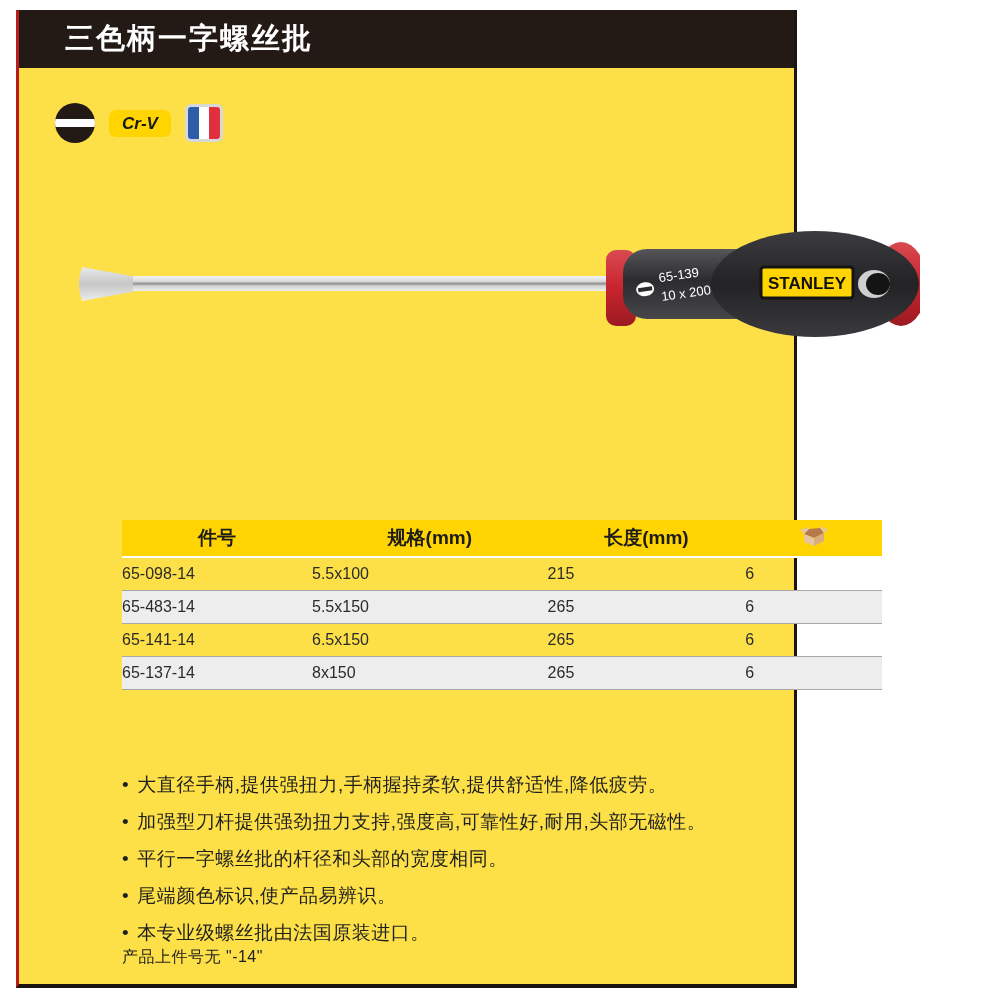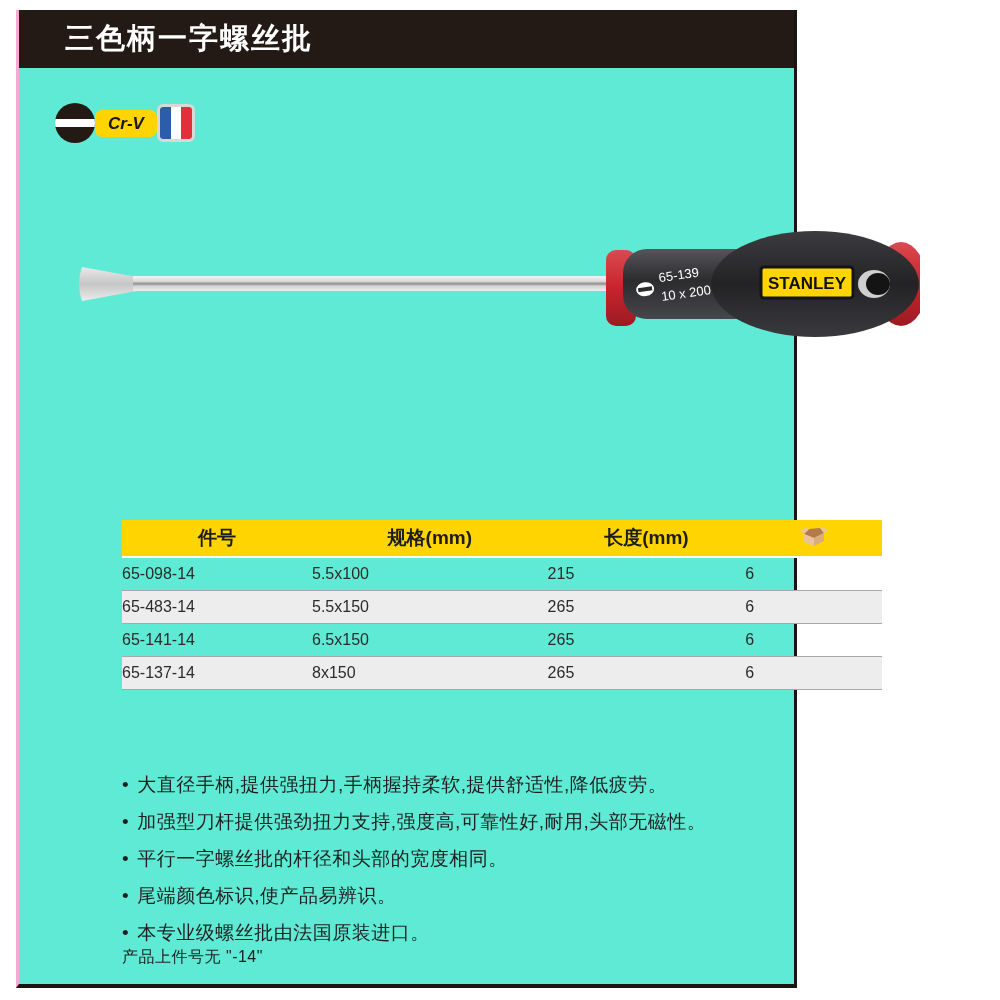--- a/index.html
+++ b/index.html
@@ -1,31 +1,31 @@
 <!DOCTYPE html>
 <html><head>
 <meta charset="utf-8">
 <style>
   * { margin:0; padding:0; box-sizing:border-box; }
   html,body { width:1000px; height:1000px; background:#ffffff;
               font-family:"Liberation Sans","DejaVu Sans",sans-serif; }
   .page-frame{
     position:absolute; left:16px; top:10px; width:781px; height:978px;
-    border-left:3px solid #f9a8d4; border-right:3px solid #1c1410; border-bottom:4px solid #1c1410;
-    background:#5eead4;
+    border-left:3px solid #b91c1c; border-right:3px solid #1c1410; border-bottom:4px solid #1c1410;
+    background:#fde047;
   }
   .header-bar{
     position:absolute; left:0; top:0; width:100%; height:58px;
     background:#241a15; display:flex; align-items:center;
   }
   .header-bar .title{
     color:#ffffff; font-size:29px; font-weight:bold; letter-spacing:2px; padding-left:46px;
   }
   .icons-row{
-    position:absolute; left:36px; top:93px; display:flex; align-items:center; 
+    position:absolute; left:36px; top:93px; display:flex; align-items:center; gap:14px;
   }
   .slot-circle{
     width:40px; height:40px; border-radius:50%; background:#241a15;
     position:relative; overflow:hidden;
   }
   .slot-circle .slot{
     position:absolute; left:0; right:0; top:16px; height:8px; background:#ffffff;
   }
   .crv-badge{
     background:#ffd400; border-radius:7px; padding:3px 13px;

